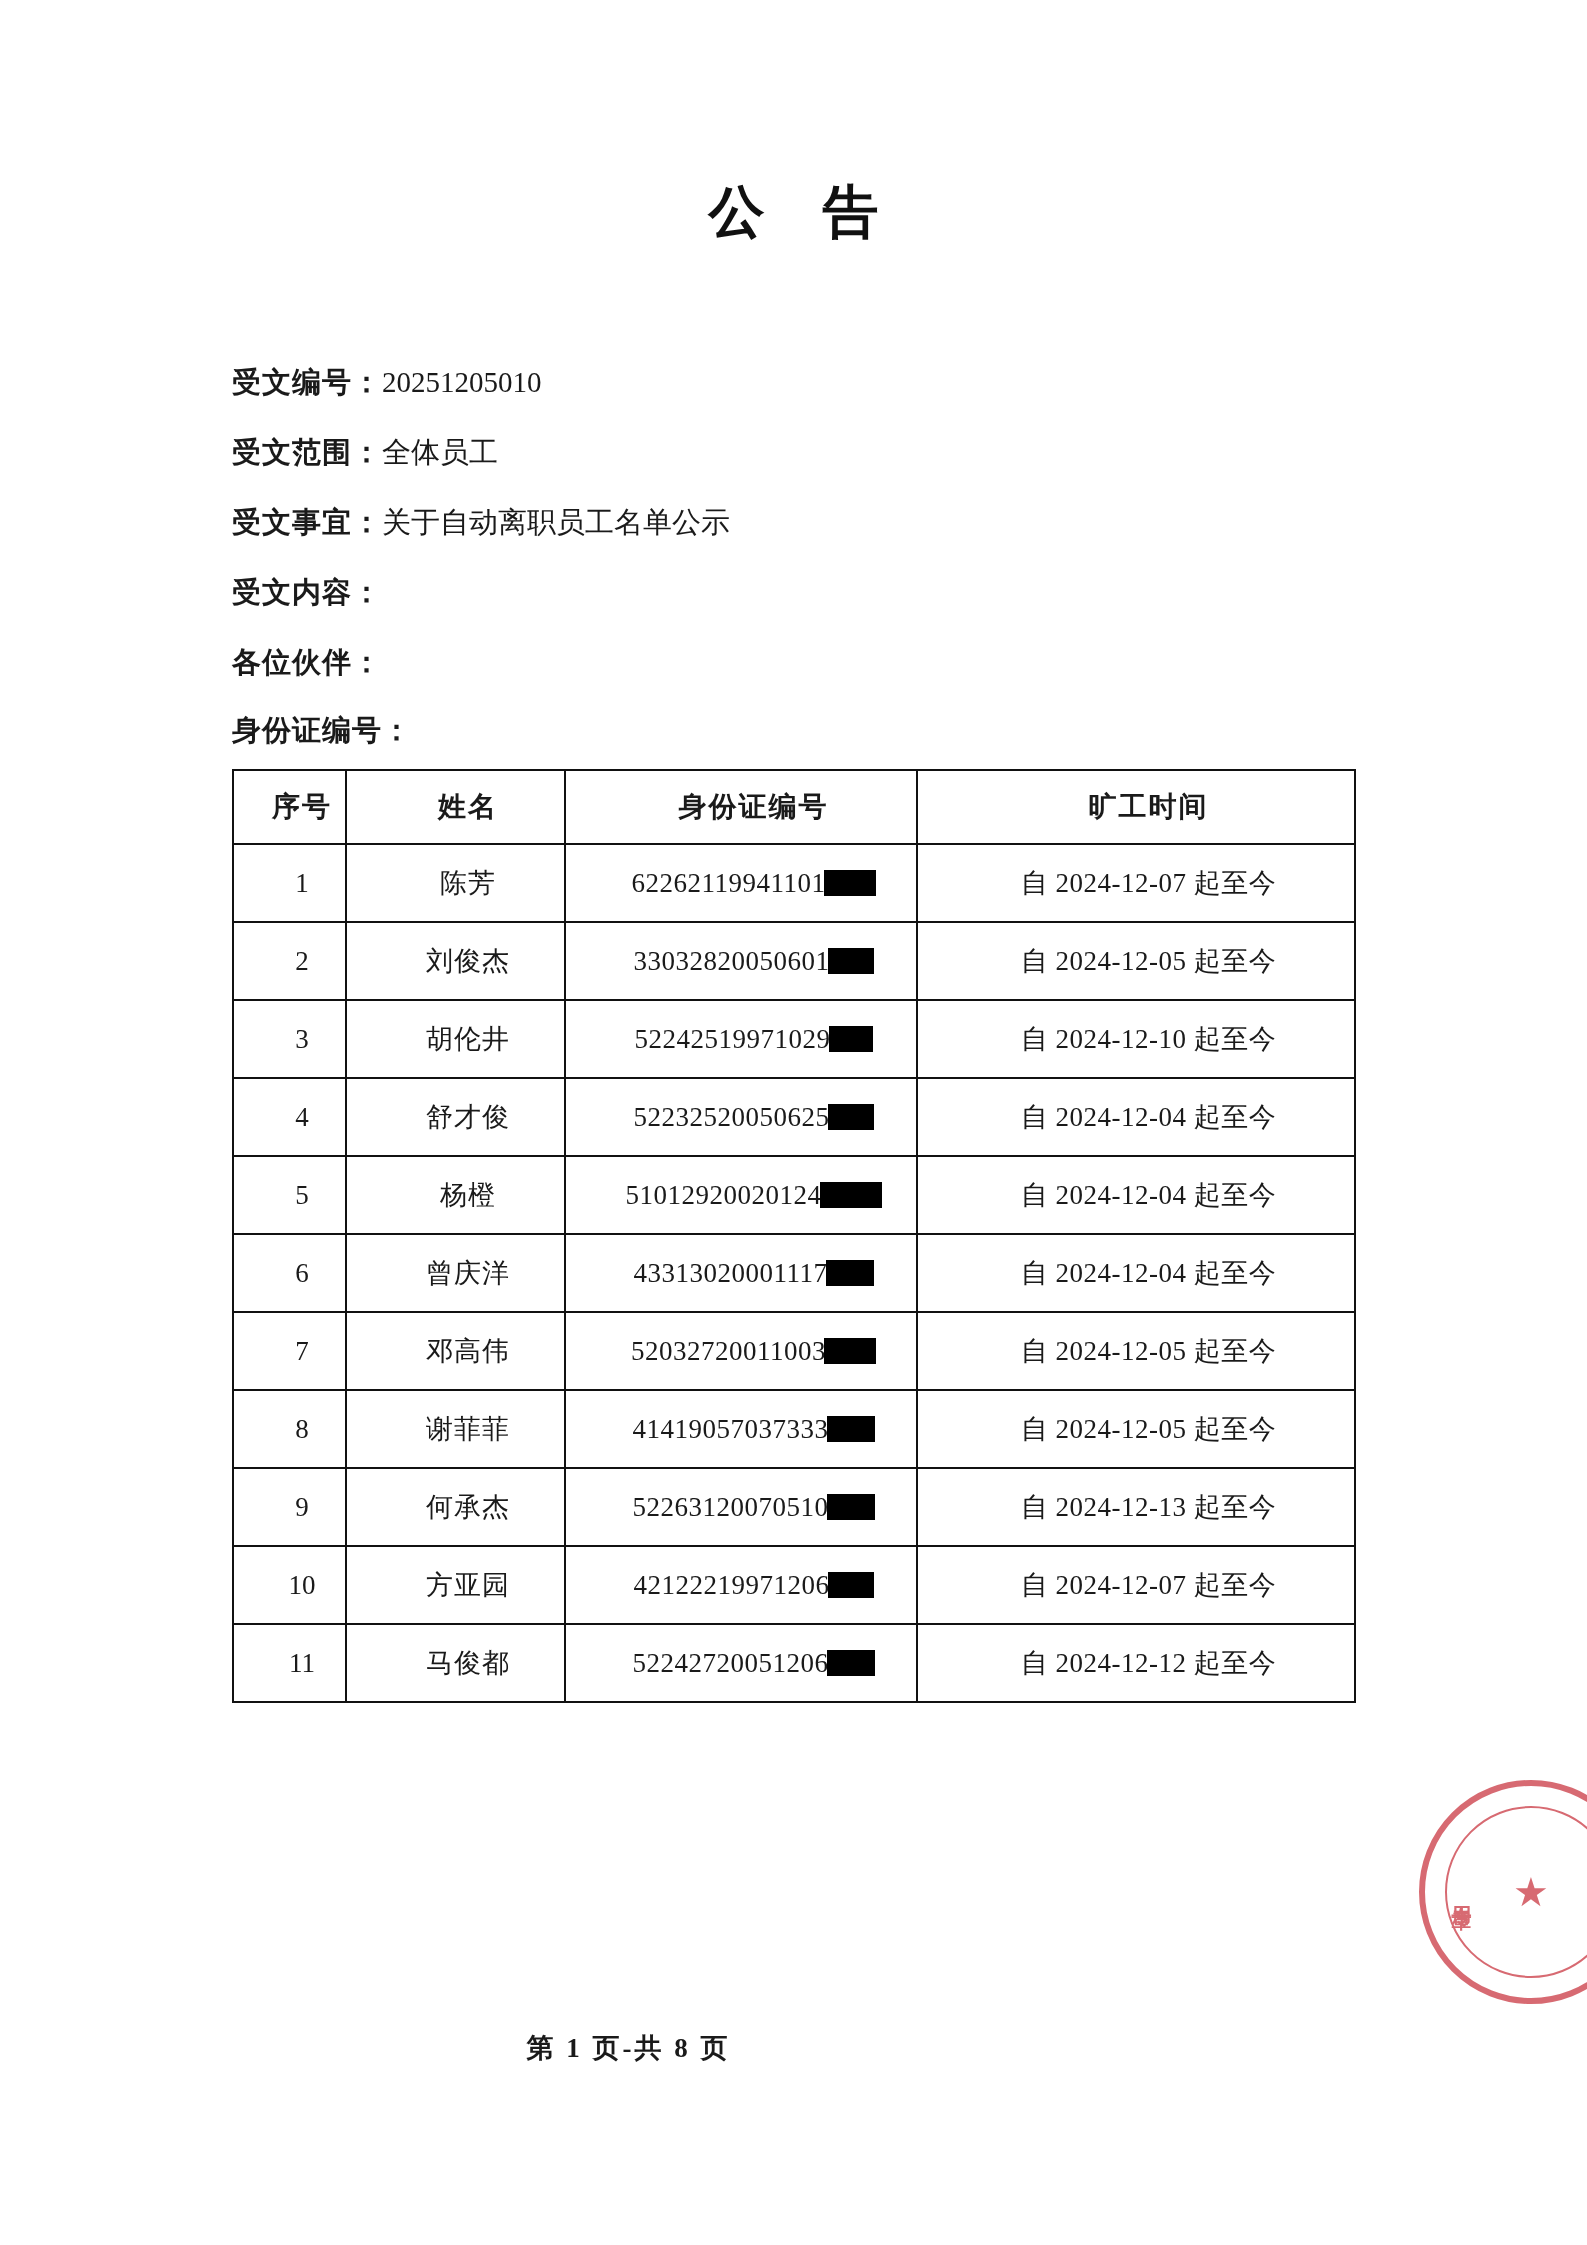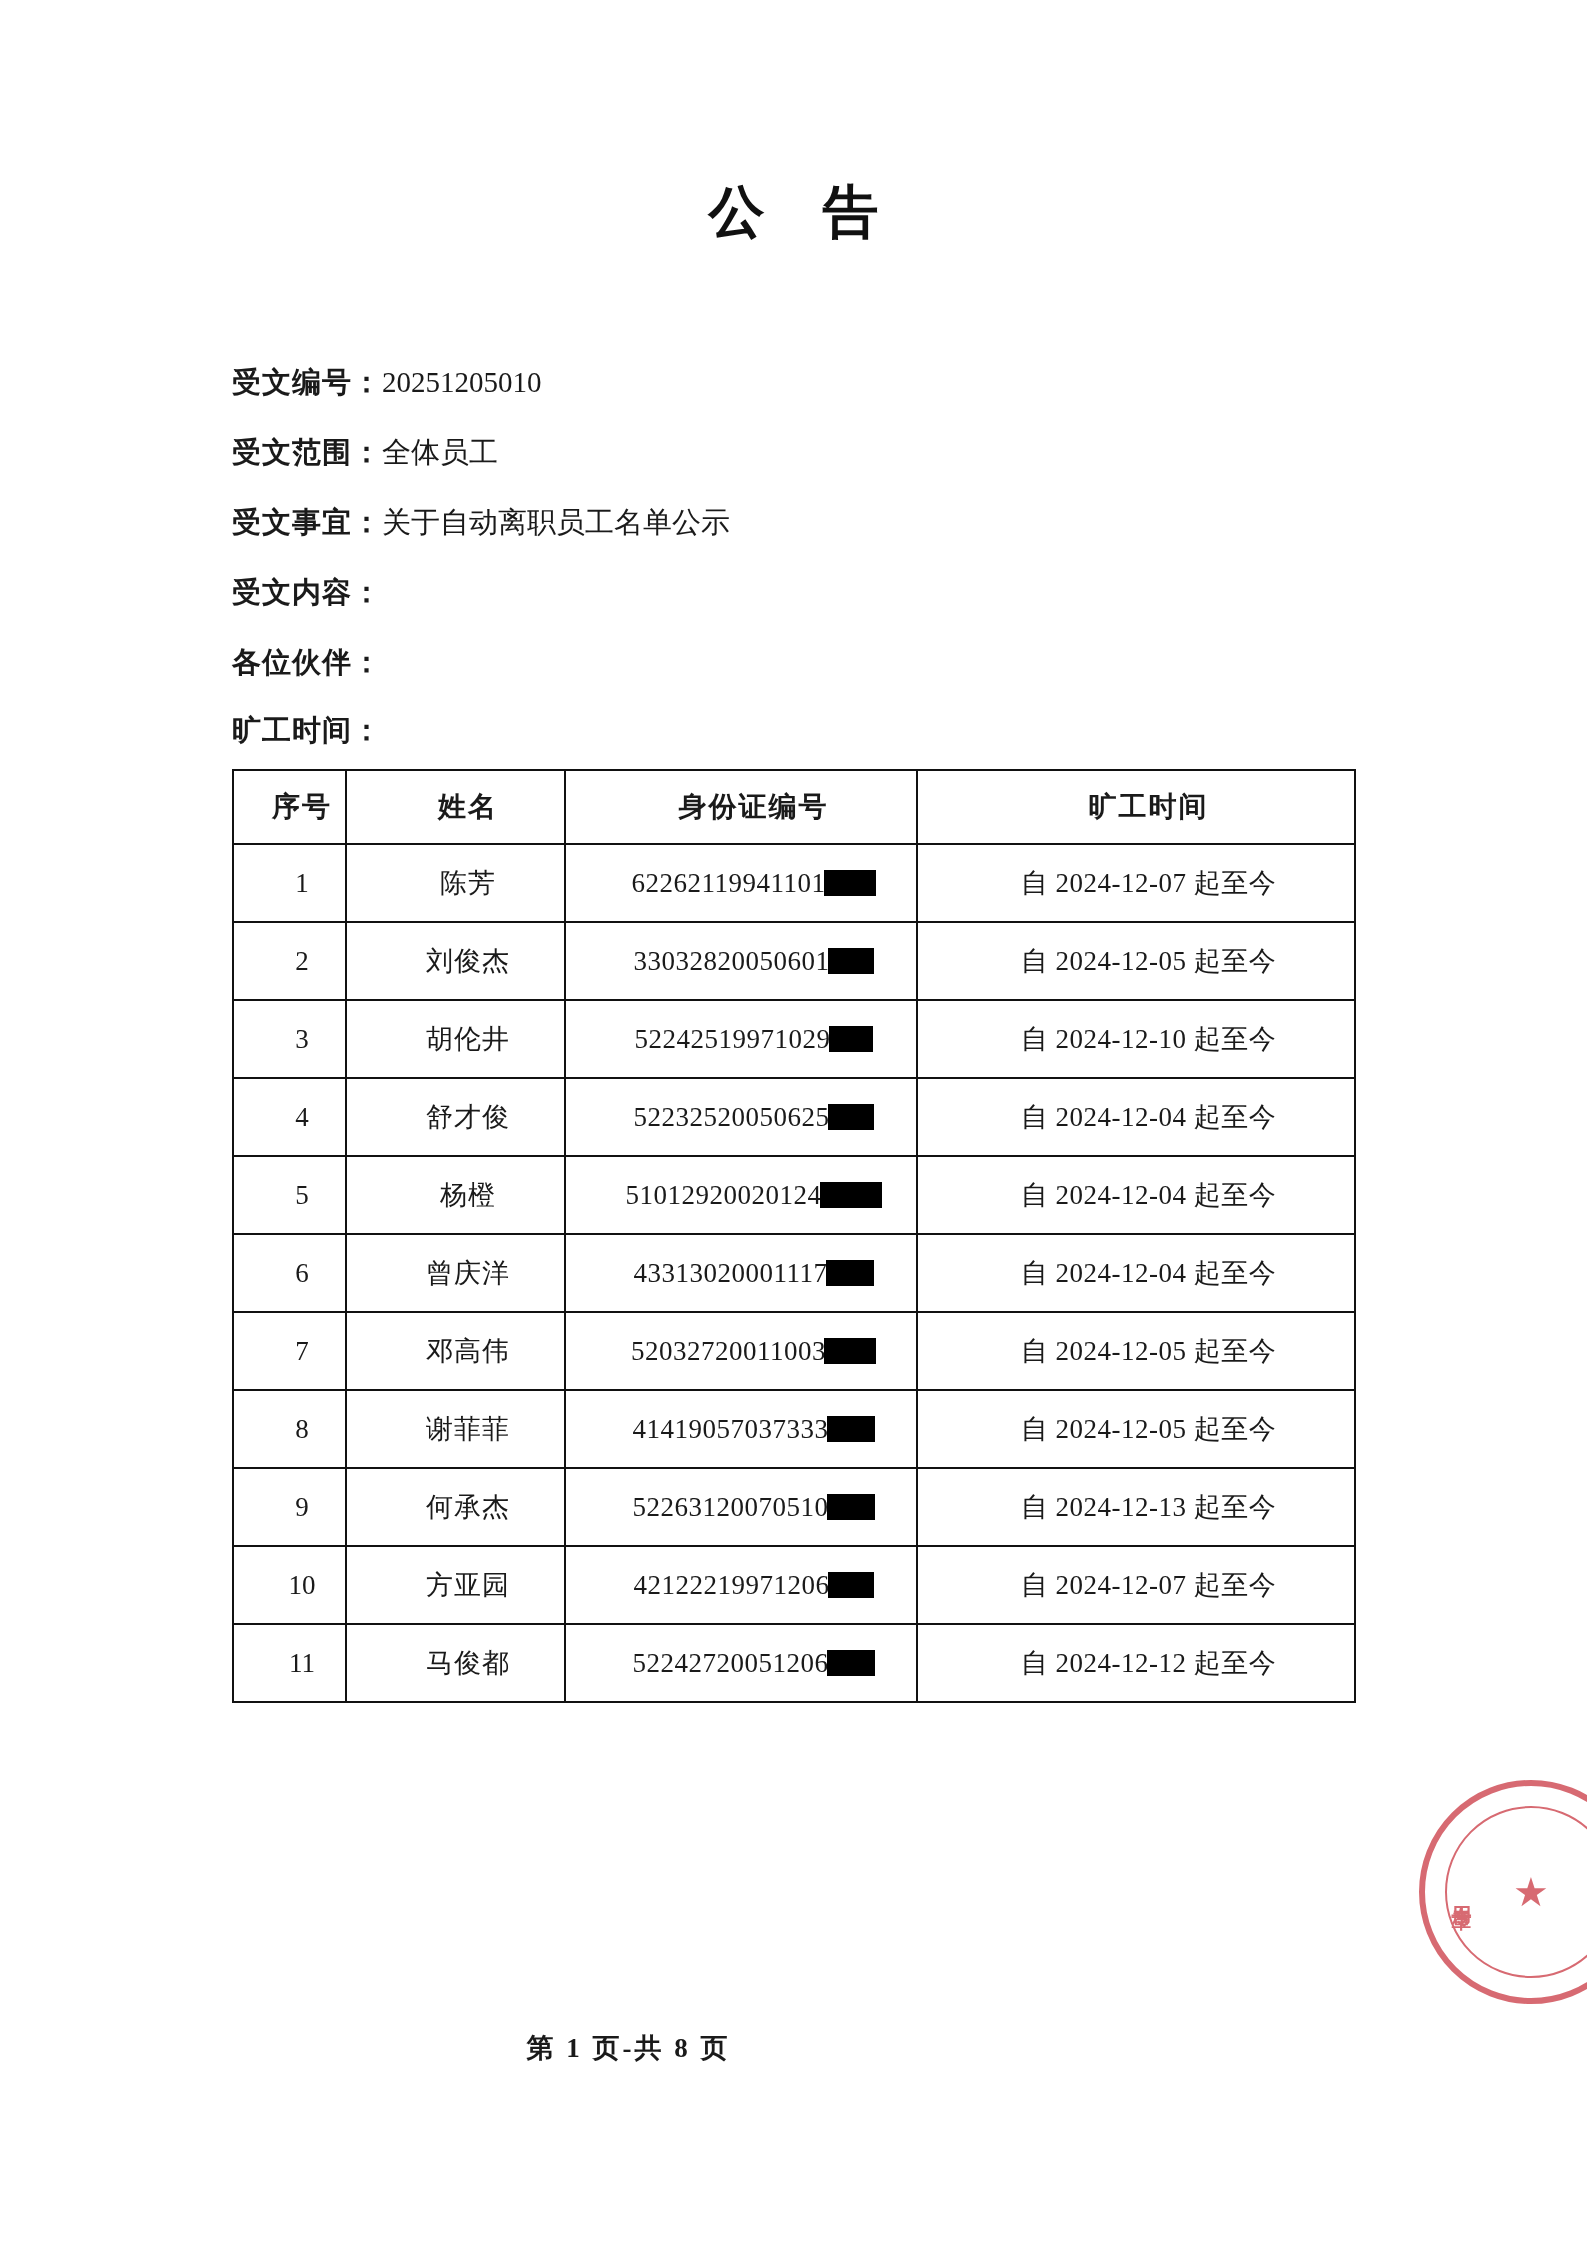--- a/index.html
+++ b/index.html
@@ -194,21 +194,21 @@
       <span class="meta-label">受文事宜：</span><span class="meta-value">关于自动离职员工名单公示</span>
     </div>
     <div class="meta-row">
       <span class="meta-label">受文内容：</span><span class="meta-value"></span>
     </div>
   </div>
 
   <div class="salutation">各位伙伴：</div>
 
 
-  <div class="list-label">旷工时间：</div>
+  <div class="list-label">身份证编号：</div>
 
   <table class="name-table">
     <colgroup>
       <col class="col-idx">
         <col class="col-name">
         <col class="col-id">
         <col class="col-time">
     </colgroup>
     <thead>
       <tr>

